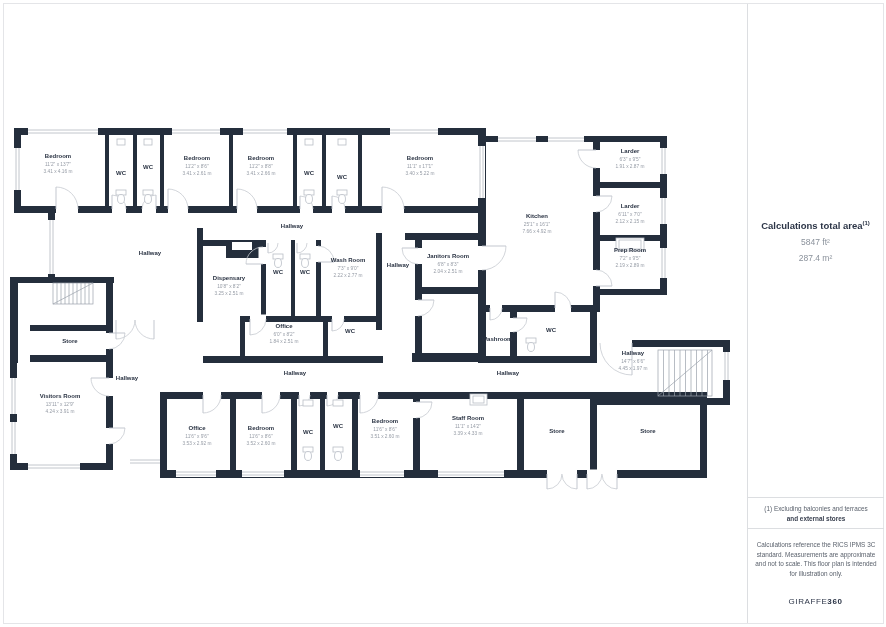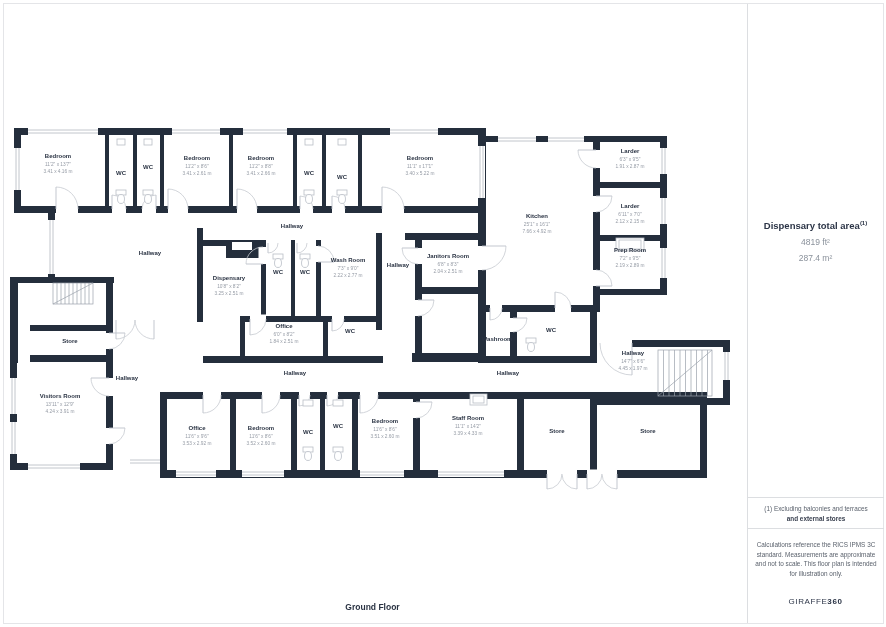--- a/index.html
+++ b/index.html
@@ -458,31 +458,30 @@
         <text class="rn" x="127" y="380">Hallway</text>
         <text class="rn" x="295" y="375">Hallway</text>
         <text class="rn" x="508" y="375">Hallway</text>
         <text class="rn" x="70" y="343">Store</text>
         <text class="rn" x="557" y="433">Store</text>
         <text class="rn" x="648" y="433">Store</text>
         <text class="rn" x="497" y="341">Washroom</text>
       </g>
   </svg>
 
-  <div id="floor-label">Ground Floor</div>
 
   <div id="panel">
     <div class="vline"></div>
   </div>
   <div class="hline" style="top:497px"></div>
   <div class="hline" style="top:528px"></div>
 
   <div id="area-block">
-    <div id="area-title"><span>Dispensary total area</span><sup>(1)</sup></div>
-    <div class="area-val">4819 ft²</div>
+    <div id="area-title"><span>Calculations total area</span><sup>(1)</sup></div>
+    <div class="area-val">5847 ft²</div>
     <div class="area-val">287.4 m²</div>
   </div>
 
   <div id="note1">
     <div>(1) Excluding balconies and terraces</div>
     <div class="b2">and external stores</div>
   </div>
   <div id="note2">Calculations reference the RICS IPMS 3C standard. Measurements are approximate and not to scale. This floor plan is intended for illustration only.</div>
   <div id="brand">
     <span>GIRAFFE</span><span class="b">360</span>

